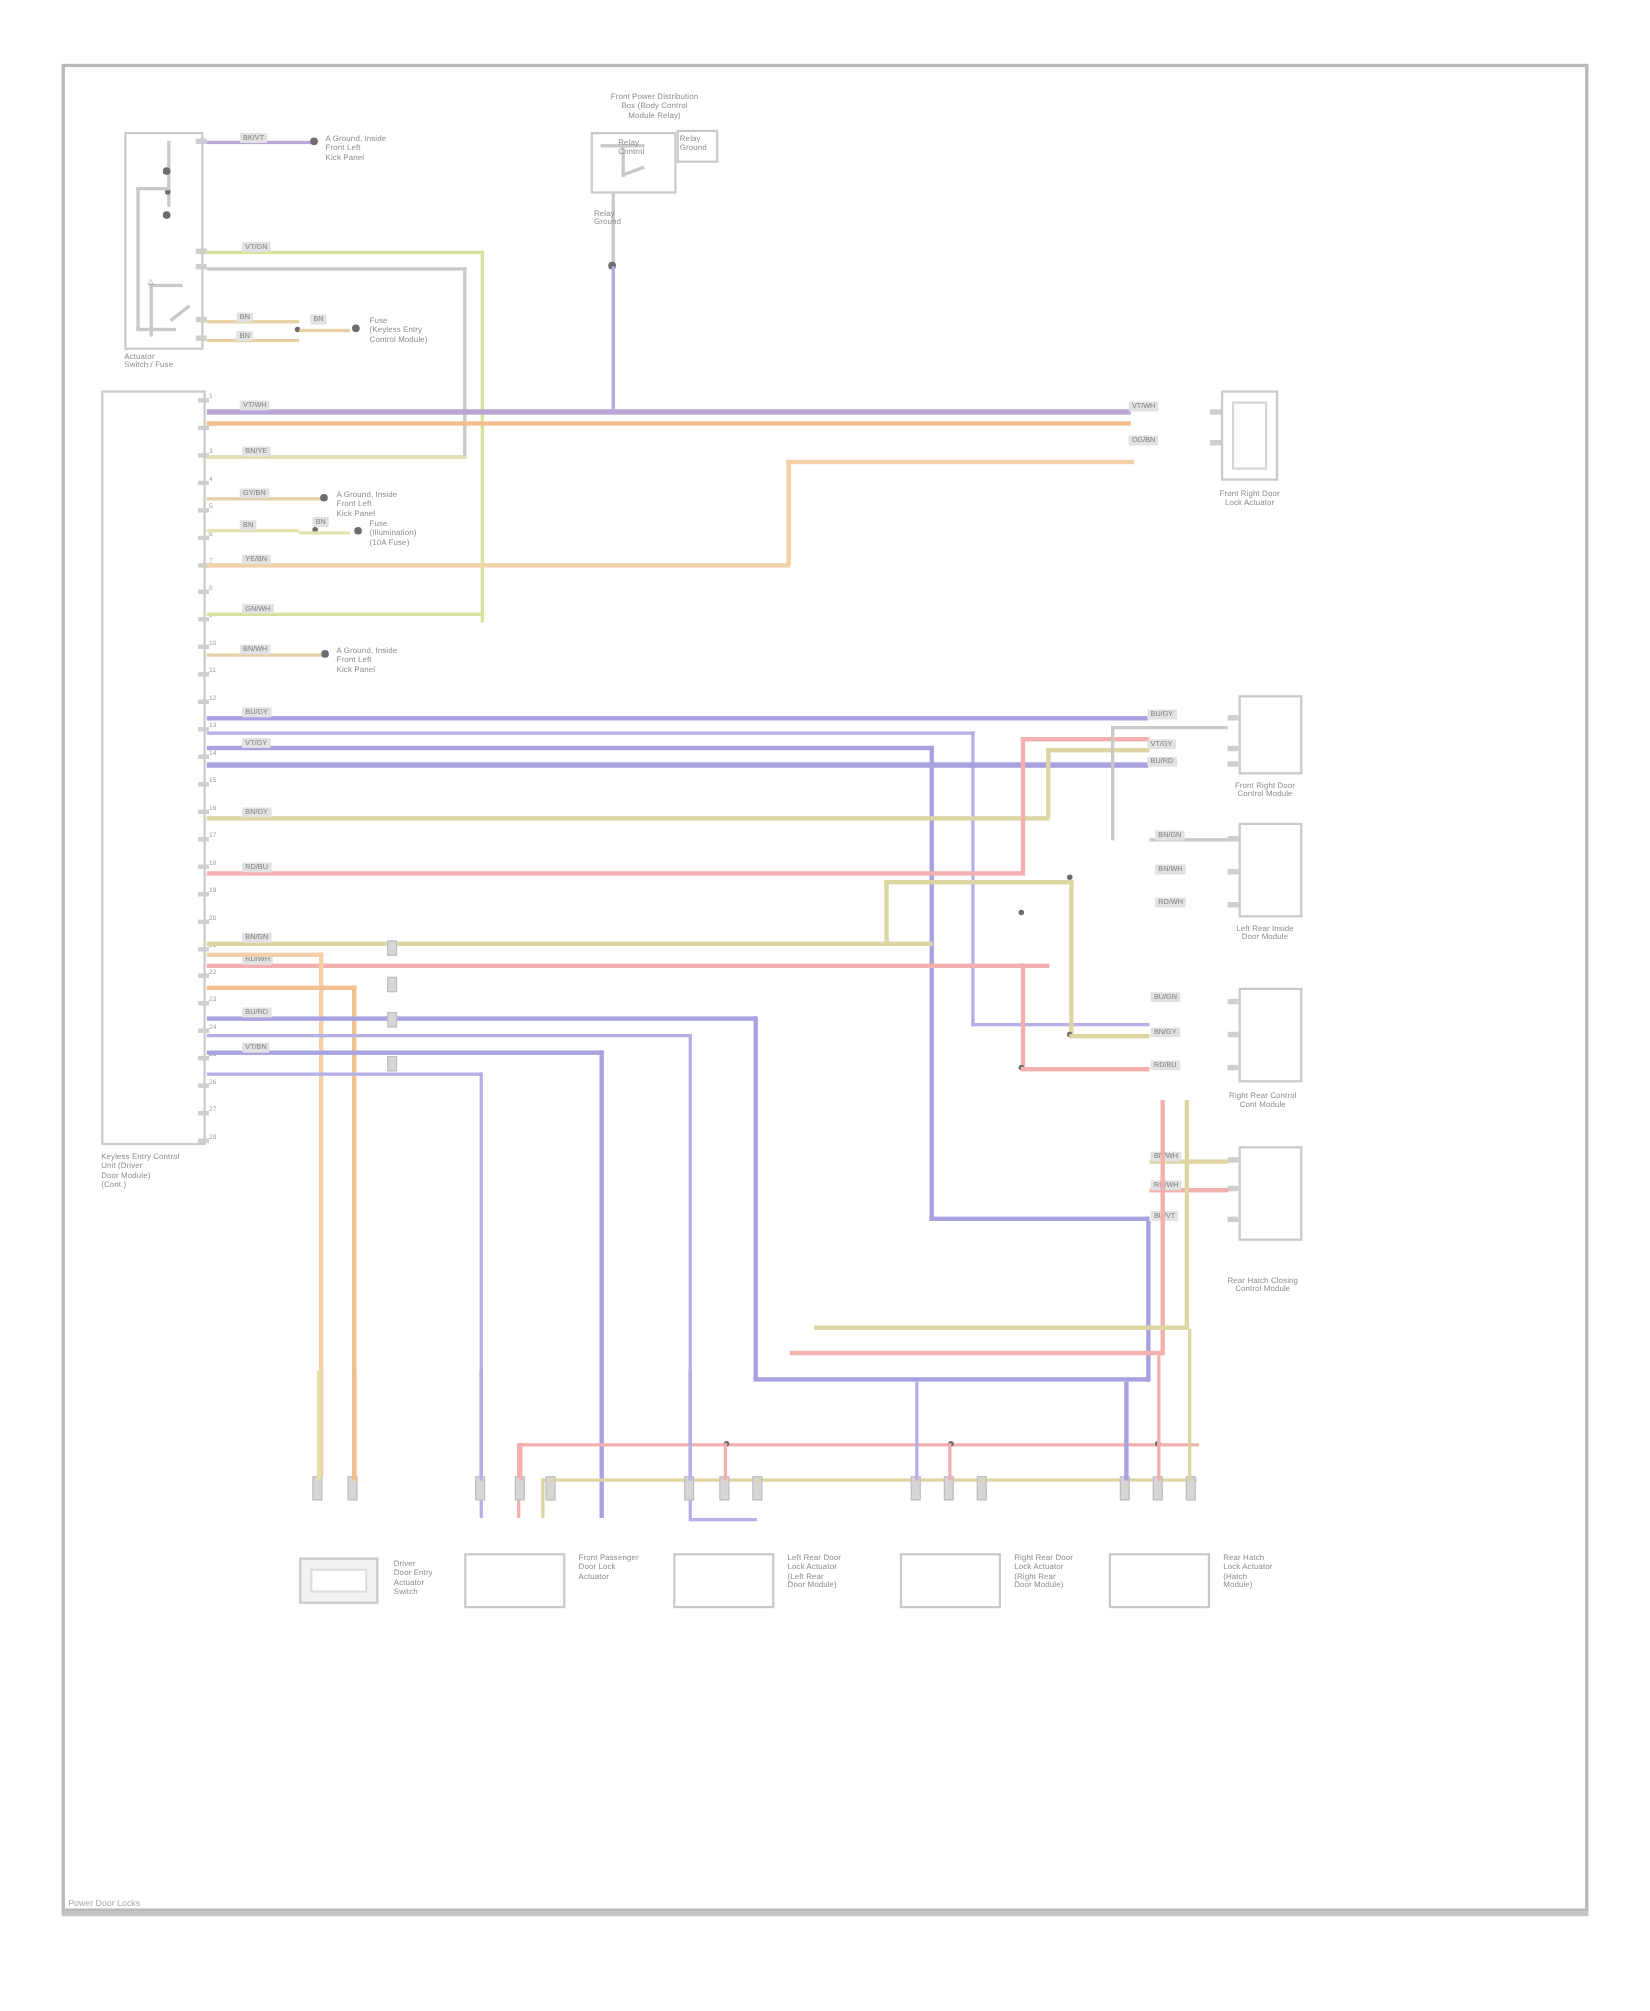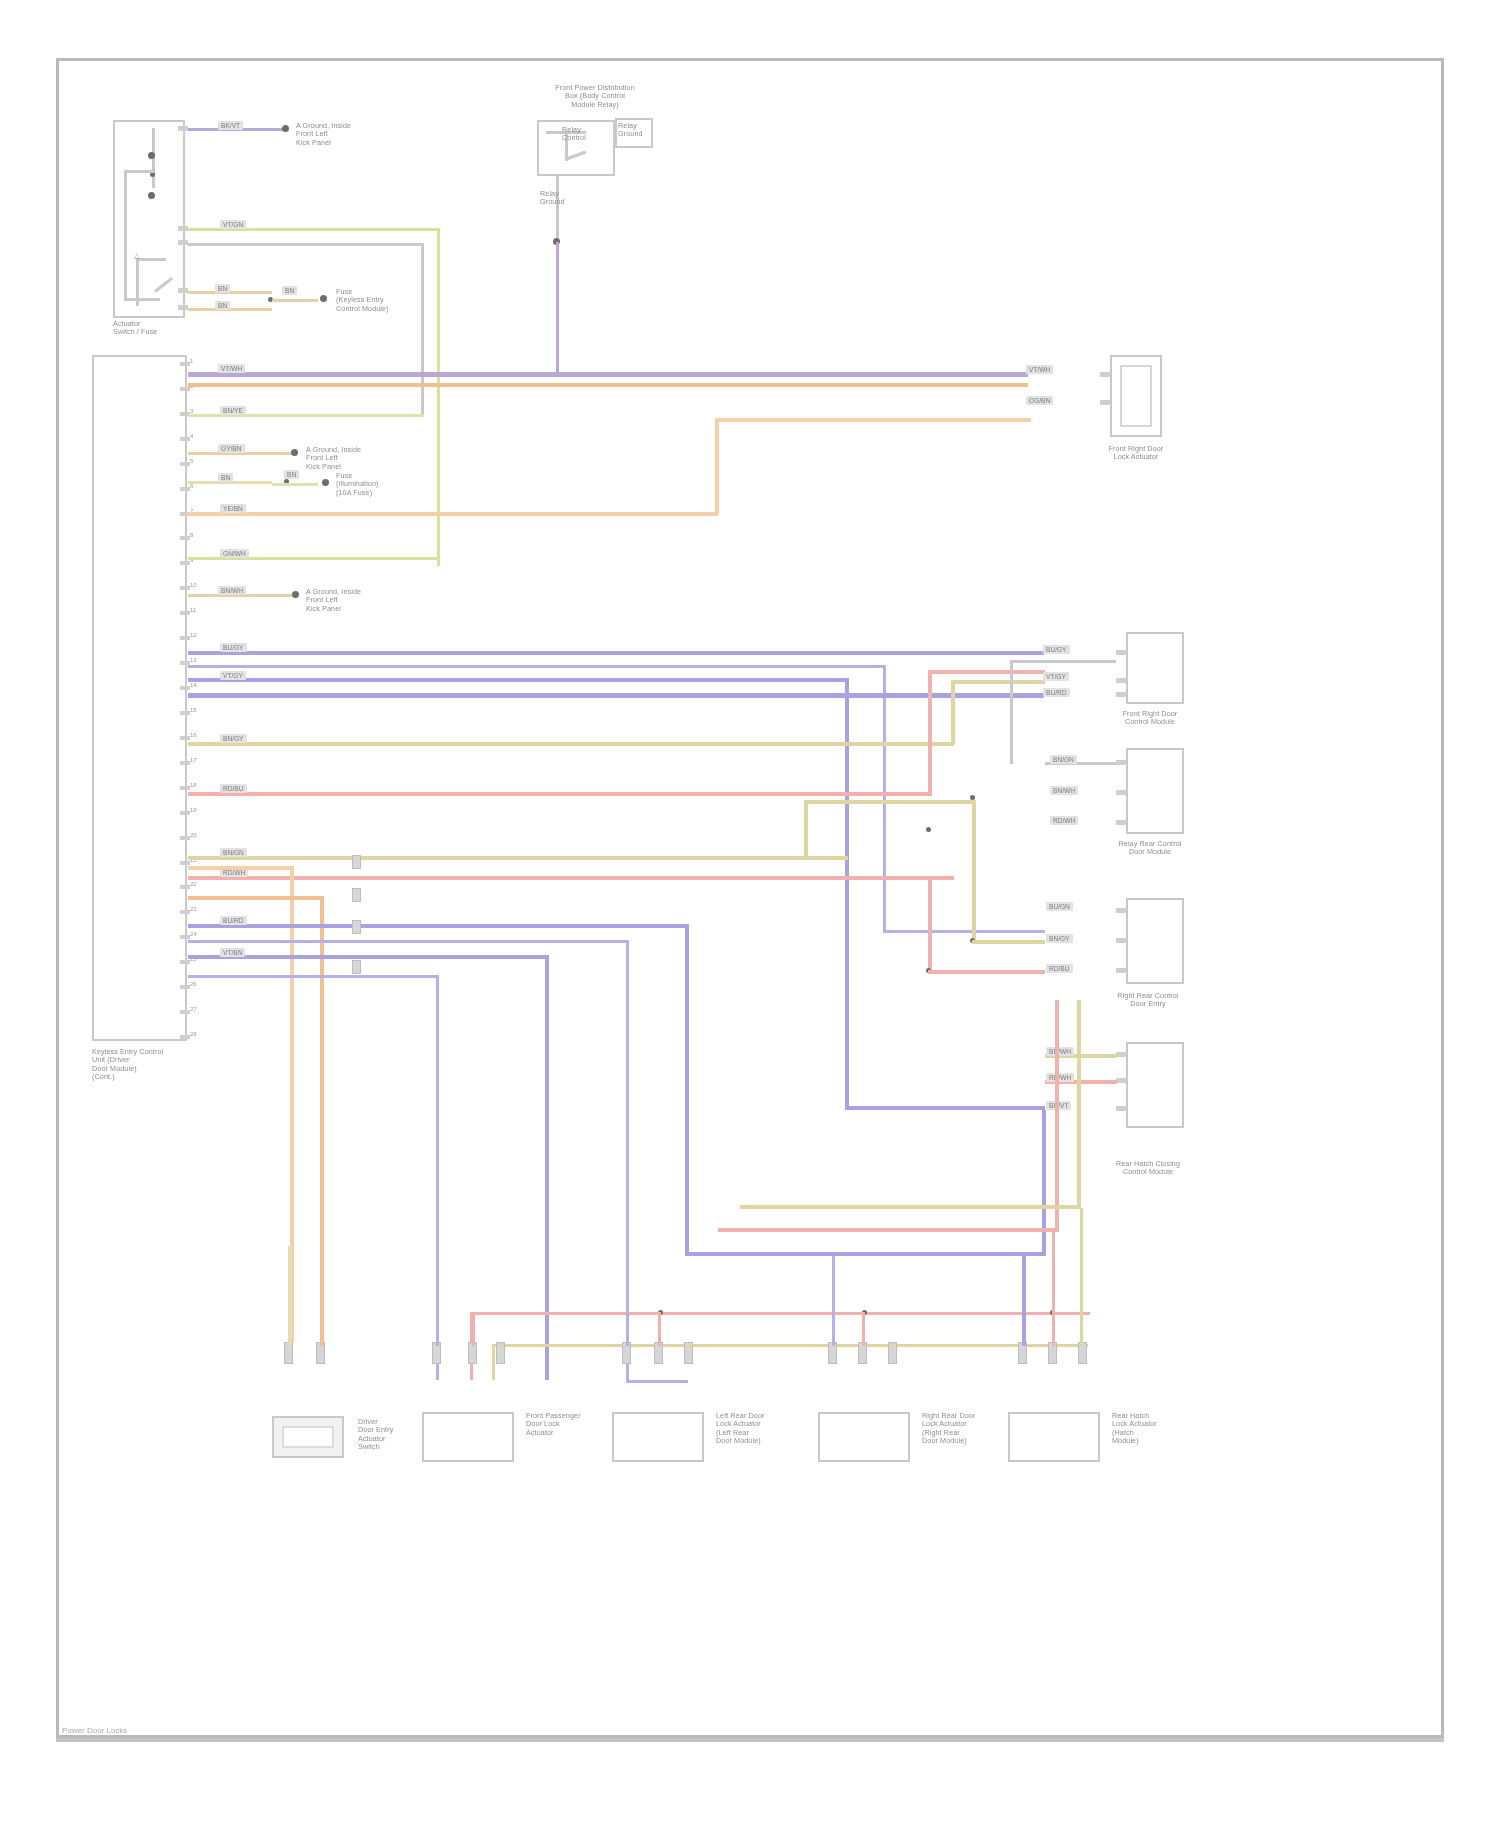--- a/index.html
+++ b/index.html
@@ -289,32 +289,32 @@
 Control Module</div>
 
   <div class="box" style="left:1126px;top:748px;width:58px;height:86px;"></div>
   <div class="term" style="left:1116px;top:760px;"></div>
   <div class="term" style="left:1116px;top:790px;"></div>
   <div class="term" style="left:1116px;top:820px;"></div>
   <div class="wire h" style="left:1045px;top:762px;width:72px;background:#c9c9c9;"></div>
   <div class="wlbl" style="left:1050px;top:755px;">BN/GN</div>
   <div class="wlbl" style="left:1050px;top:786px;">BN/WH</div>
   <div class="wlbl" style="left:1050px;top:816px;">RD/WH</div>
-  <div class="lbl c" style="left:1090px;top:840px;width:120px;">Relay Rear Control
+  <div class="lbl c" style="left:1090px;top:840px;width:120px;">Left Rear Inside
 Door Module</div>
 
   <div class="box" style="left:1126px;top:898px;width:58px;height:86px;"></div>
   <div class="term" style="left:1116px;top:908px;"></div>
   <div class="term" style="left:1116px;top:938px;"></div>
   <div class="term" style="left:1116px;top:968px;"></div>
   <div class="wlbl" style="left:1046px;top:902px;">BU/GN</div>
   <div class="wlbl" style="left:1046px;top:934px;">BN/GY</div>
   <div class="wlbl" style="left:1046px;top:964px;">RD/BU</div>
   <div class="lbl c" style="left:1082px;top:992px;width:132px;">Right Rear Control
-Door Entry</div>
+Cont Module</div>
 
   <div class="box" style="left:1126px;top:1042px;width:58px;height:86px;"></div>
   <div class="term" style="left:1116px;top:1052px;"></div>
   <div class="term" style="left:1116px;top:1078px;"></div>
   <div class="term" style="left:1116px;top:1106px;"></div>
   <div class="wire h" style="left:1045px;top:1054px;width:72px;background:#ddd6a3;height:4px;"></div>
   <div class="wire h" style="left:1045px;top:1080px;width:72px;background:#f2b0ae;height:4px;"></div>
   <div class="wlbl" style="left:1046px;top:1047px;">BN/WH</div>
   <div class="wlbl" style="left:1046px;top:1073px;">RD/WH</div>
   <div class="wlbl" style="left:1046px;top:1101px;">BU/VT</div>

